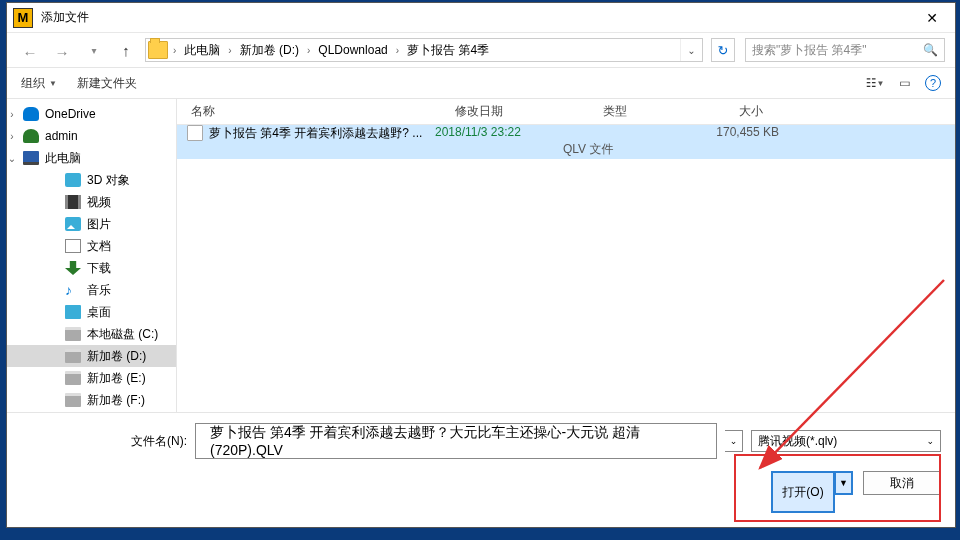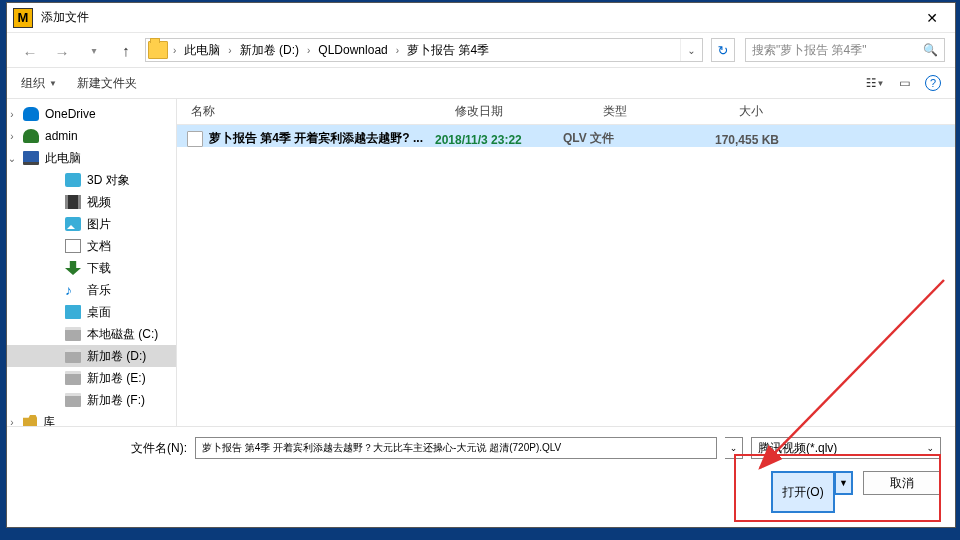--- a/index.html
+++ b/index.html
@@ -49,31 +49,31 @@
 .ico-drive { background: #aaa; border-radius: 1px; border-top: 3px solid #ddd; }
 .ico-lib { background: #d8a830; width: 14px; clip-path: polygon(0 100%, 0 20%, 40% 20%, 50% 0, 90% 0, 100% 20%, 100% 100%); }
 .tree-expand { width: 10px; text-align: center; font-size: 10px; color: #666; margin-left: -14px; }
 .file-area { flex: 1; display: flex; flex-direction: column; }
 .col-headers { height: 26px; display: flex; align-items: center; border-bottom: 1px solid #e8e8e8; font-size: 12px; color: #444; gap: 20px; }
 .col-name { width: 258px; padding-left: 14px; }
 .col-date { width: 128px; }
 .col-type { width: 116px; }
 .col-size { width: 120px; }
 .file-list { flex: 1; overflow: auto; }
-.file-row { height: 22px; display: flex; align-items: flex-end; font-size: 12px; font-weight: bold; }
+.file-row { height: 34px; display: flex; align-items: flex-start; font-size: 12px; }
 .file-row.selected { background: #cde8ff; }
 .file-icon { width: 16px; height: 16px; margin-left: 10px; margin-right: 6px; background: #fff; border: 1px solid #aaa; border-radius: 1px; position: relative; }
 .file-name { width: 226px; white-space: nowrap; overflow: hidden; text-overflow: ellipsis; }
 .file-date { width: 128px; color: #15803d; }
-.file-type { width: 116px; color: #555; }
+.file-type { width: 116px; color: #555; margin-top: 16px; }
 .file-size { width: 100px; color: #555; text-align: right; }
 .bottom-panel { border-top: 1px solid #e5e5e5; padding: 10px 14px 14px; background: #fff; }
 .filename-row { display: flex; align-items: center; gap: 8px; margin-bottom: 12px; }
 .fn-label { font-size: 12px; color: #000; }
-.fn-input { flex: 1; height: 22px; border: 1px solid #888; padding: 0 6px; font-size: 10px; display: flex; align-items: center; }
+.fn-input { flex: 1; height: 36px; border: 1px solid #888; padding: 0 14px; font-size: 14px; display: flex; align-items: center; }
 .fn-drop { width: 18px; height: 22px; border: 1px solid #888; border-left: none; display: flex; align-items: center; justify-content: center; font-size: 9px; }
 .filter-box { width: 190px; height: 22px; border: 1px solid #888; display: flex; align-items: center; padding: 0 6px; font-size: 12px; justify-content: space-between; }
 .button-row { display: flex; justify-content: flex-end; gap: 10px; }
 .btn { width: 78px; height: 24px; border: 1px solid #888; background: #fdfdfd; font-size: 12px; display: flex; align-items: center; justify-content: center; }
 .btn-open { background: #d8ebff; border: 2px solid #2a7fd4; width: 64px; height: 42px; }
 .btn-open-drop { width: 18px; height: 24px; border: 2px solid #2a7fd4; border-left: 1px solid #2a7fd4; background: #d8ebff; display: flex; align-items: center; justify-content: center; font-size: 9px; }
 .btn-open-group { display: flex; }
 .annot-box { position: absolute; border: 2px solid #e03030; pointer-events: none; }
 .annot-line { position: absolute; pointer-events: none; }
 </style>

